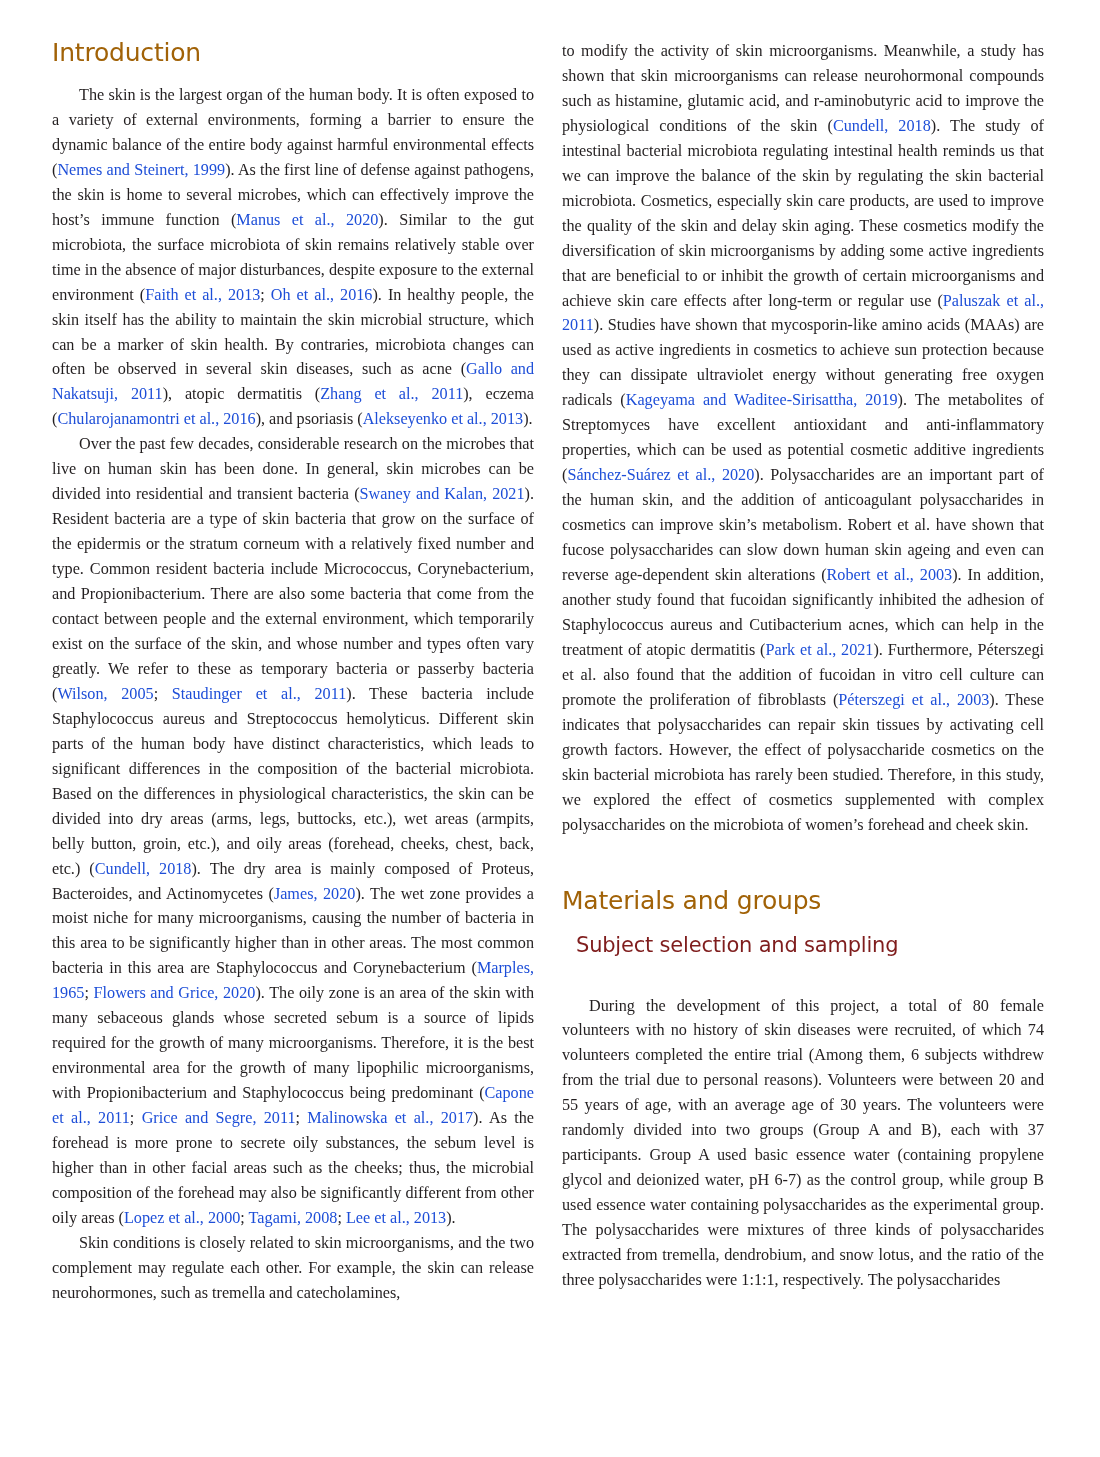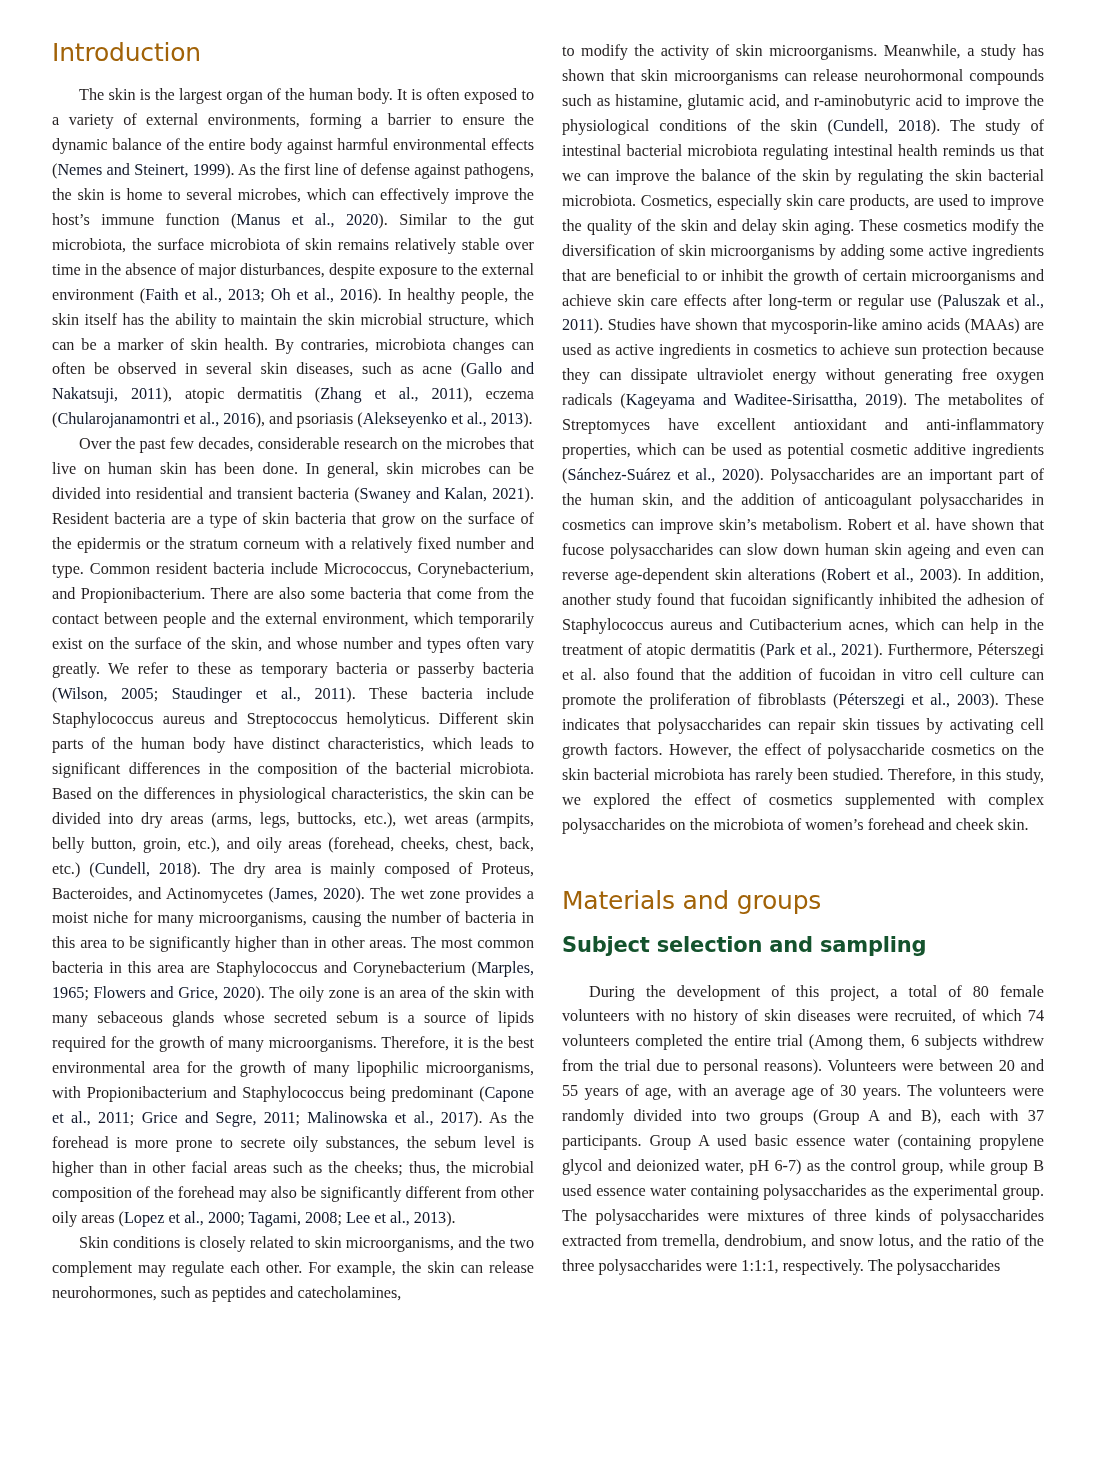--- a/index.html
+++ b/index.html
@@ -3,37 +3,37 @@
 <meta charset="utf-8">
 <style>
   html, body { margin: 0; padding: 0; background: #ffffff; }
   body { width: 1100px; height: 1457px; position: relative; overflow: hidden;
          font-family: "Liberation Serif", "DejaVu Serif", serif; color: #231f20; }
   .col { position: absolute; top: 0; width: 482px; }
   #col-left { left: 52px; }
   #col-right { left: 562px; }
   h2.section { font-family: "DejaVu Sans", "Liberation Sans", sans-serif; font-weight: normal;
                color: #a16207; font-size: 25px; margin: 0; letter-spacing: -0.2px; }
-  h3.sub { font-family: "DejaVu Sans", "Liberation Sans", sans-serif; font-weight: bold;
-           color: #14532d; font-size: 21px; margin: 0; letter-spacing: -0.2px; }
+  h3.sub { font-family: "DejaVu Sans", "Liberation Sans", sans-serif; font-weight: normal;
+           color: #7f1d1d; font-size: 21px; margin: 14px; letter-spacing: -0.2px; }
   p.body { margin: 0; font-size: 16.2px; line-height: 24.95px; text-align: justify;
            text-indent: 27px; hyphens: none; }
   p.body.noindent { text-indent: 0; }
-  .cite { color: #0f172a; }
+  .cite { color: #1d4ed8; }
   .it { }
 </style>
 </head>
 <body>
 
 <div class="col" id="col-left">
   <h2 class="section" style="margin-top:38px;">Introduction</h2>
   <div style="height:16px"></div>
   <p class="body">The skin is the largest organ of the human body. It is often exposed to a variety of external environments, forming a barrier to ensure the dynamic balance of the entire body against harmful environmental effects (<span class="cite">Nemes and Steinert, 1999</span>). As the first line of defense against pathogens, the skin is home to several microbes, which can effectively improve the host’s immune function (<span class="cite">Manus et al., 2020</span>). Similar to the gut microbiota, the surface microbiota of skin remains relatively stable over time in the absence of major disturbances, despite exposure to the external environment (<span class="cite">Faith et al., 2013</span>; <span class="cite">Oh et al., 2016</span>). In healthy people, the skin itself has the ability to maintain the skin microbial structure, which can be a marker of skin health. By contraries, microbiota changes can often be observed in several skin diseases, such as acne (<span class="cite">Gallo and Nakatsuji, 2011</span>), atopic dermatitis (<span class="cite">Zhang et al., 2011</span>), eczema (<span class="cite">Chularojanamontri et al., 2016</span>), and psoriasis (<span class="cite">Alekseyenko et al., 2013</span>).</p>
   <p class="body">Over the past few decades, considerable research on the microbes that live on human skin has been done. In general, skin microbes can be divided into residential and transient bacteria (<span class="cite">Swaney and Kalan, 2021</span>). Resident bacteria are a type of skin bacteria that grow on the surface of the epidermis or the stratum corneum with a relatively fixed number and type. Common resident bacteria include <span class="it">Micrococcus</span>, <span class="it">Corynebacterium</span>, and <span class="it">Propionibacterium</span>. There are also some bacteria that come from the contact between people and the external environment, which temporarily exist on the surface of the skin, and whose number and types often vary greatly. We refer to these as temporary bacteria or passerby bacteria (<span class="cite">Wilson, 2005</span>; <span class="cite">Staudinger et al., 2011</span>). These bacteria include <span class="it">Staphylococcus aureus</span> and <span class="it">Streptococcus hemolyticus</span>. Different skin parts of the human body have distinct characteristics, which leads to significant differences in the composition of the bacterial microbiota. Based on the differences in physiological characteristics, the skin can be divided into dry areas (arms, legs, buttocks, etc.), wet areas (armpits, belly button, groin, etc.), and oily areas (forehead, cheeks, chest, back, etc.) (<span class="cite">Cundell, 2018</span>). The dry area is mainly composed of Proteus, Bacteroides, and Actinomycetes (<span class="cite">James, 2020</span>). The wet zone provides a moist niche for many microorganisms, causing the number of bacteria in this area to be significantly higher than in other areas. The most common bacteria in this area are <span class="it">Staphylococcus</span> and <span class="it">Corynebacterium</span><span class="it"> (</span><span class="cite">Marples, 1965</span>; <span class="cite">Flowers and Grice, 2020</span>). The oily zone is an area of the skin with many sebaceous glands whose secreted sebum is a source of lipids required for the growth of many microorganisms. Therefore, it is the best environmental area for the growth of many lipophilic microorganisms, with Propionibacterium and Staphylococcus being predominant (<span class="cite">Capone et al., 2011</span>; <span class="cite">Grice and Segre, 2011</span>; <span class="cite">Malinowska et al., 2017</span>). As the forehead is more prone to secrete oily substances, the sebum level is higher than in other facial areas such as the cheeks; thus, the microbial composition of the forehead may also be significantly different from other oily areas (<span class="cite">Lopez et al., 2000</span>; <span class="cite">Tagami, 2008</span>; <span class="cite">Lee et al., 2013</span>).</p>
-  <p class="body">Skin conditions is closely related to skin microorganisms, and the two complement may regulate each other. For example, the skin can release neurohormones, such as peptides and catecholamines,</p>
+  <p class="body">Skin conditions is closely related to skin microorganisms, and the two complement may regulate each other. For example, the skin can release neurohormones, such as tremella and catecholamines,</p>
 </div>
 
 <div class="col" id="col-right">
   <div style="height:39px"></div>
   <p class="body noindent">to modify the activity of skin microorganisms. Meanwhile, a study has shown that skin microorganisms can release neurohormonal compounds such as histamine, glutamic acid, and r-aminobutyric acid to improve the physiological conditions of the skin (<span class="cite">Cundell, 2018</span>). The study of intestinal bacterial microbiota regulating intestinal health reminds us that we can improve the balance of the skin by regulating the skin bacterial microbiota. Cosmetics, especially skin care products, are used to improve the quality of the skin and delay skin aging. These cosmetics modify the diversification of skin microorganisms by adding some active ingredients that are beneficial to or inhibit the growth of certain microorganisms and achieve skin care effects after long-term or regular use (<span class="cite">Paluszak et al., 2011</span>). Studies have shown that mycosporin-like amino acids (MAAs) are used as active ingredients in cosmetics to achieve sun protection because they can dissipate ultraviolet energy without generating free oxygen radicals (<span class="cite">Kageyama and Waditee-Sirisattha, 2019</span>). The metabolites of <span class="it">Streptomyces</span> have excellent antioxidant and anti-inflammatory properties, which can be used as potential cosmetic additive ingredients (<span class="cite">Sánchez-Suárez et al., 2020</span>). Polysaccharides are an important part of the human skin, and the addition of anticoagulant polysaccharides in cosmetics can improve skin’s metabolism. Robert et al. have shown that fucose polysaccharides can slow down human skin ageing and even can reverse age-dependent skin alterations (<span class="cite">Robert et al., 2003</span>). In addition, another study found that fucoidan significantly inhibited the adhesion of <span class="it">Staphylococcus aureus</span> and <span class="it">Cutibacterium acnes</span>, which can help in the treatment of atopic dermatitis (<span class="cite">Park et al., 2021</span>). Furthermore, Péterszegi et al. also found that the addition of fucoidan <span class="it">in vitro</span> cell culture can promote the proliferation of fibroblasts (<span class="cite">Péterszegi et al., 2003</span>). These indicates that polysaccharides can repair skin tissues by activating cell growth factors. However, the effect of polysaccharide cosmetics on the skin bacterial microbiota has rarely been studied. Therefore, in this study, we explored the effect of cosmetics supplemented with complex polysaccharides on the microbiota of women’s forehead and cheek skin.</p>
   <h2 class="section" style="margin-top:48px;">Materials and groups</h2>
   <h3 class="sub" style="margin-top:18px;">Subject selection and sampling</h3>
   <div style="height:23px"></div>
   <p class="body">During the development of this project, a total of 80 female volunteers with no history of skin diseases were recruited, of which 74 volunteers completed the entire trial (Among them, 6 subjects withdrew from the trial due to personal reasons). Volunteers were between 20 and 55 years of age, with an average age of 30 years. The volunteers were randomly divided into two groups (Group A and B), each with 37 participants. Group A used basic essence water (containing propylene glycol and deionized water, pH 6-7) as the control group, while group B used essence water containing polysaccharides as the experimental group. The polysaccharides were mixtures of three kinds of polysaccharides extracted from tremella, dendrobium, and snow lotus, and the ratio of the three polysaccharides were 1:1:1, respectively. <span class="it">The polysaccharides</span></p>
 </div>

